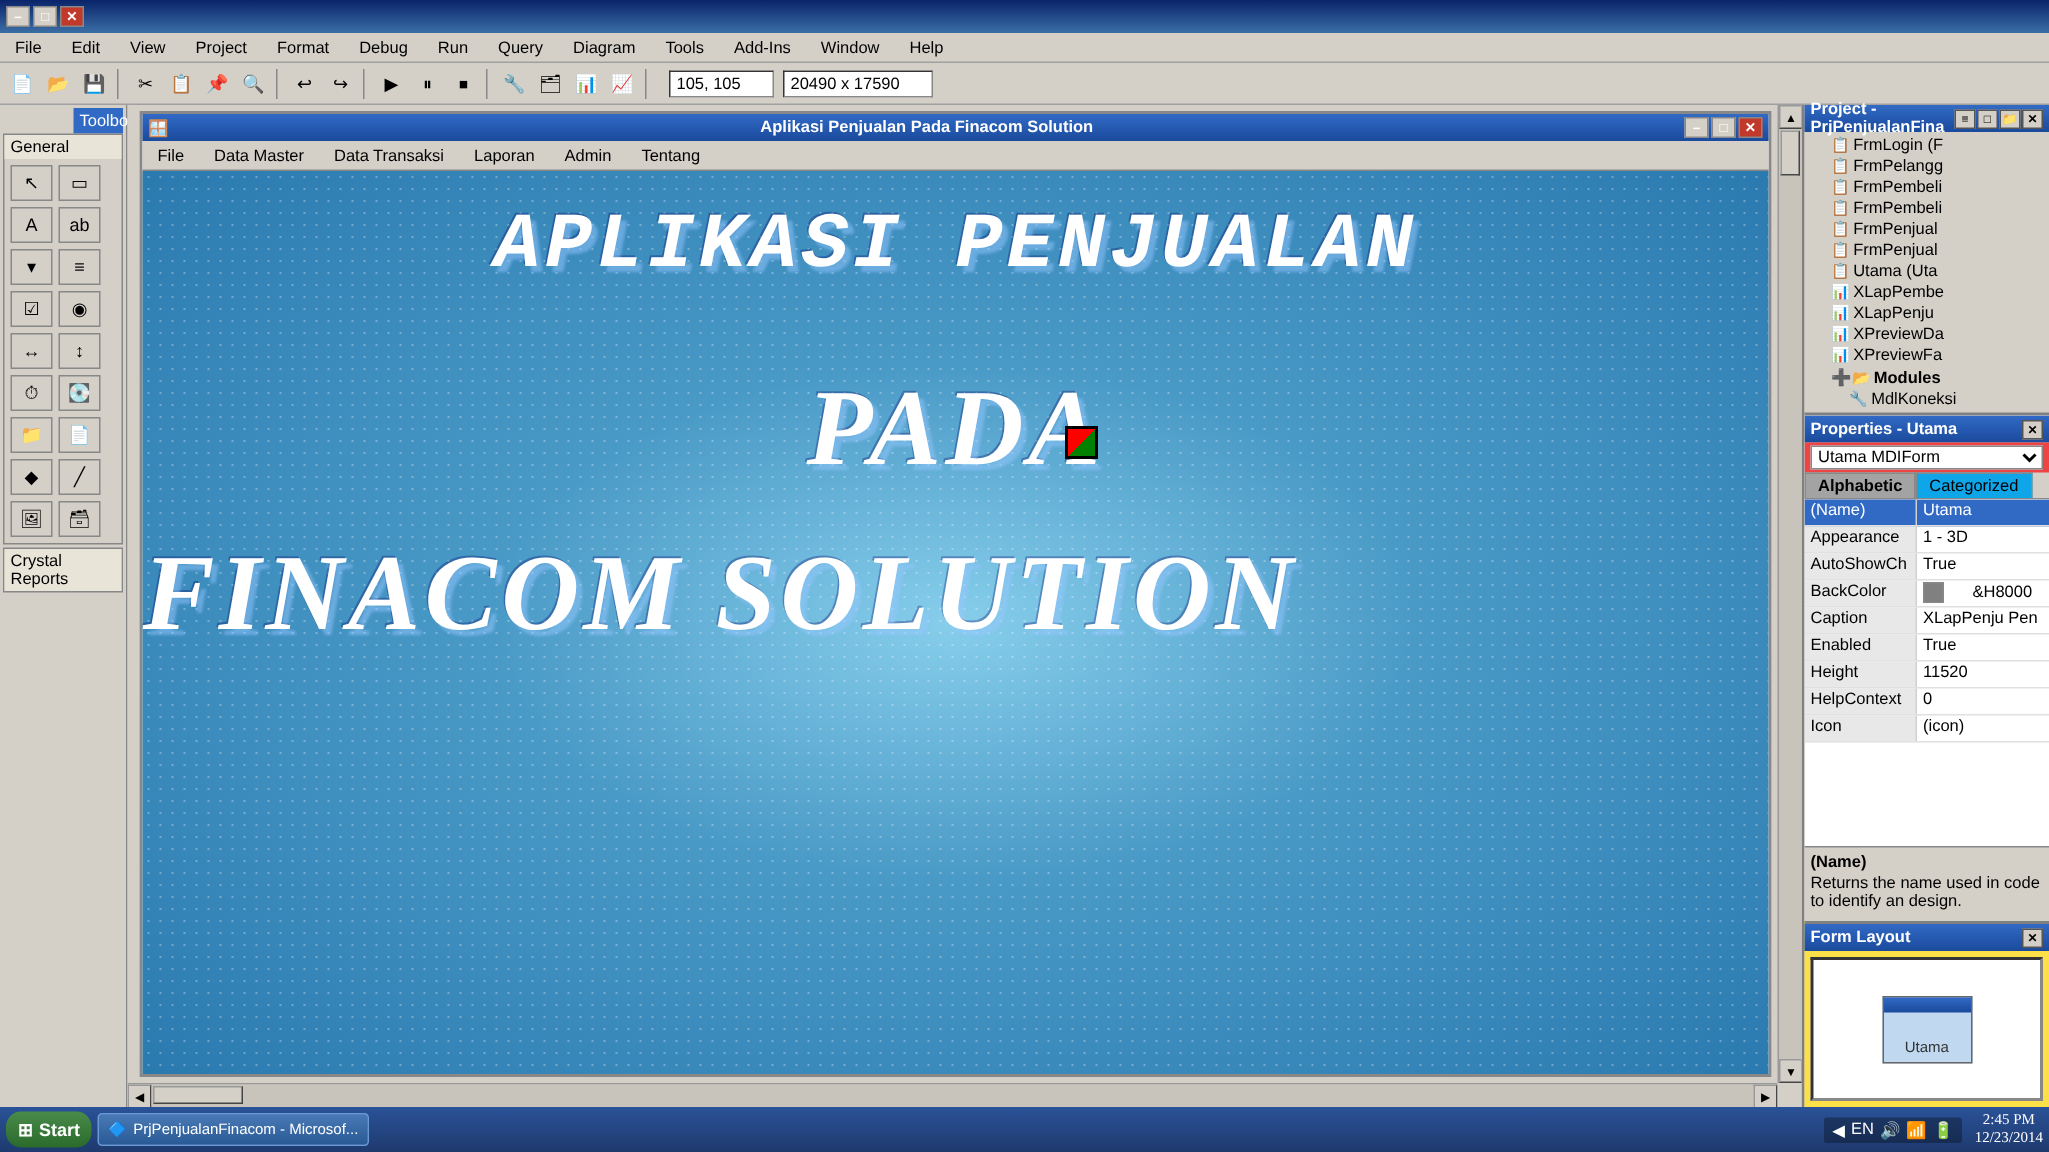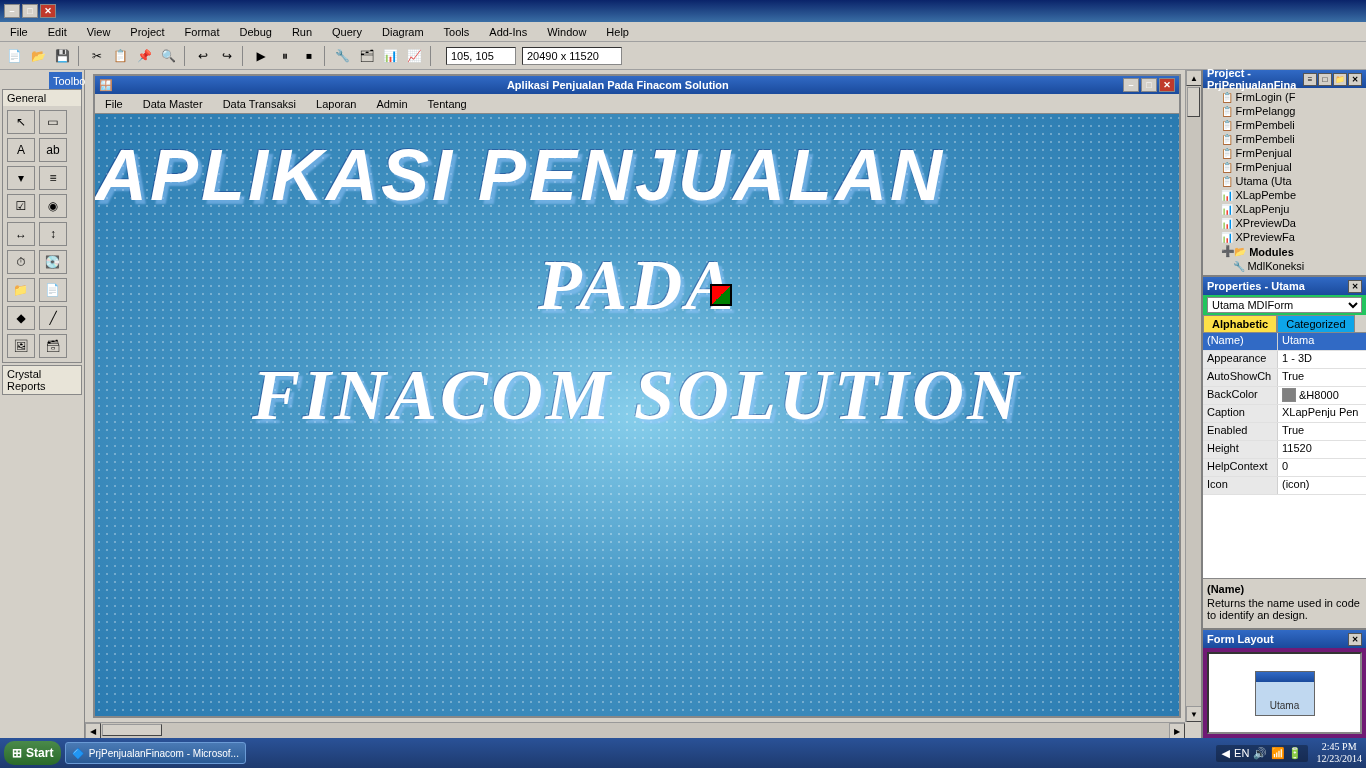--- a/index.html
+++ b/index.html
@@ -228,42 +228,42 @@
       display: flex;
       flex-direction: column;
       overflow: hidden;
     }
     .props-name-row {
       display: flex;
       align-items: center;
       padding: 2px 4px;
       font-size: 11px;
       font-weight: bold;
-      background: #22c55e;
+      background: #ef4444;
     }
     .props-name-select {
       flex: 1;
       font-size: 11px;
       background: white;
       border: 1px solid #888;
     }
     .props-tabs {
       display: flex;
       border-bottom: 1px solid #888;
       font-size: 11px;
     }
     .props-tab {
       padding: 2px 8px;
       background: #0ea5e9;
       border: 1px solid #888;
       border-bottom: none;
       cursor: pointer;
     }
     .props-tab.active {
-      background: #fde047;
+      background: #a3a3a3;
       font-weight: bold;
     }
     .props-grid {
       flex: 1;
       overflow-y: auto;
       font-size: 11px;
       background: white;
     }
     .prop-row {
       display: flex;
@@ -282,44 +282,44 @@
     .prop-row.selected .prop-name { background: #316ac5; }
     .prop-value {
       flex: 1;
       padding: 1px 4px;
       overflow: hidden;
       white-space: nowrap;
     }
     .prop-value-color {
       display: flex;
       align-items: center;
-      gap: 3px;
+      gap: 19px;
     }
     .color-swatch {
       width: 14px; height: 14px;
       border: 1px solid #888;
       display: inline-block;
     }
 
     
     #desc-area {
       height: 50px;
       padding: 4px;
       font-size: 11px;
       border-top: 1px solid #888;
       background: #d4d0c8;
       overflow: hidden;
     }
     .desc-prop-name { font-weight: bold; margin-bottom: 2px; }
 
     
     #form-layout-panel {
-      height: 110px;
+      height: 124px;
       border-top: 2px solid #808080;
-      background: #701a75;
+      background: #fde047;
       display: flex;
       flex-direction: column;
     }
     .form-layout-view {
       flex: 1;
       margin: 4px;
       background: white;
       border: 2px inset #888;
       position: relative;
       display: flex;
@@ -463,21 +463,21 @@
   <div class="tb-btn">▶</div>
   <div class="tb-btn">⏸</div>
   <div class="tb-btn">⏹</div>
   <div class="tb-sep"></div>
   <div class="tb-btn">🔧</div>
   <div class="tb-btn">🗂</div>
   <div class="tb-btn">📊</div>
   <div class="tb-btn">📈</div>
   <div class="tb-sep"></div>
   <div class="tb-coords">105, 105</div>
-  <div class="tb-dims">20490 x 11520</div>
+  <div class="tb-dims">20490 x 17590</div>
 </div>
 
 <div id="main-layout">
 
   <div id="toolbox">
     <div class="toolbox-header">
       <span>Toolbox</span>
       <span>✕</span>
     </div>
     <div class="toolbox-section">
@@ -523,27 +523,27 @@
       <div id="mdi-menu">
         <span class="menu-item">File</span>
         <span class="menu-item">Data Master</span>
         <span class="menu-item">Data Transaksi</span>
         <span class="menu-item">Laporan</span>
         <span class="menu-item">Admin</span>
         <span class="menu-item">Tentang</span>
       </div>
       <div id="mdi-content">
 
-        <div style="position:absolute; top: 20px; left: 0; right: 0; text-align:left; font-family:Liberation Sans, sans-serif; font-size:72px; font-weight:900; font-style:italic; color:white; text-shadow: 4px 4px 2px rgba(150,200,255,0.5), -1px -1px 0 rgba(0,0,100,0.3); letter-spacing:3px; white-space:nowrap; overflow:hidden;">
+        <div style="position:absolute; top: 20px; left: 0; right: 0; text-align:center; font-family:Liberation Mono, monospace; font-size:52px; font-weight:900; font-style:italic; color:white; text-shadow: 4px 4px 2px rgba(150,200,255,0.5), -1px -1px 0 rgba(0,0,100,0.3); letter-spacing:3px; white-space:nowrap; overflow:hidden;">
           APLIKASI PENJUALAN
         </div>
         <div style="position:absolute; top: 130px; left: 0; right: 0; text-align:center; font-family:'Georgia','Times New Roman',serif; font-size:72px; font-weight:900; font-style:italic; color:white; text-shadow: 4px 4px 2px rgba(150,200,255,0.5), -1px -1px 0 rgba(0,0,100,0.3); letter-spacing:3px;">
           PADA
         </div>
-        <div style="position:absolute; top: 240px; left: 0; right: 0; text-align:center; font-family:'Georgia','Times New Roman',serif; font-size:72px; font-weight:900; font-style:italic; color:white; text-shadow: 4px 4px 2px rgba(150,200,255,0.5), -1px -1px 0 rgba(0,0,100,0.3); letter-spacing:3px; white-space:nowrap; overflow:hidden;">
+        <div style="position:absolute; top: 240px; left: 0; right: 0; font-family:'Georgia','Times New Roman',serif; font-size:72px; font-weight:900; font-style:italic; color:white; text-shadow: 4px 4px 2px rgba(150,200,255,0.5), -1px -1px 0 rgba(0,0,100,0.3); letter-spacing:3px; white-space:nowrap; overflow:hidden;">
           FINACOM SOLUTION
         </div>
 
         <div style="position:absolute; top:170px; left:615px; width:22px; height:22px; background:linear-gradient(135deg, red 50%, green 50%); border:2px solid black; cursor:move; z-index:10;"></div>
       </div>
     </div>
 
     <div class="design-scroll-v" style="right:0;top:0;bottom:16px;width:16px;background:#d4d0c8;border-left:1px solid #999;position:absolute;display:flex;flex-direction:column;">
       <div class="scroll-btn" style="height:16px;width:16px;background:#d4d0c8;border:1px outset #999;display:flex;align-items:center;justify-content:center;font-size:8px;">▲</div>
       <div style="flex:1;background:#c8c4bc;">

